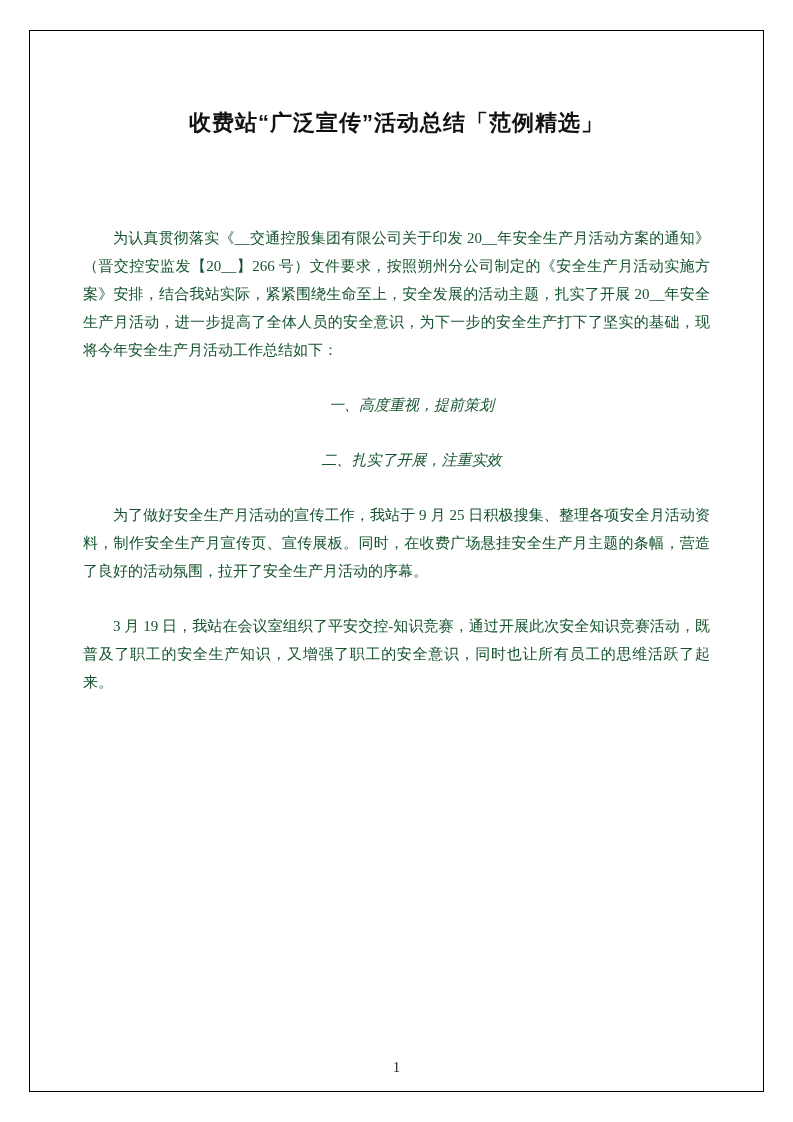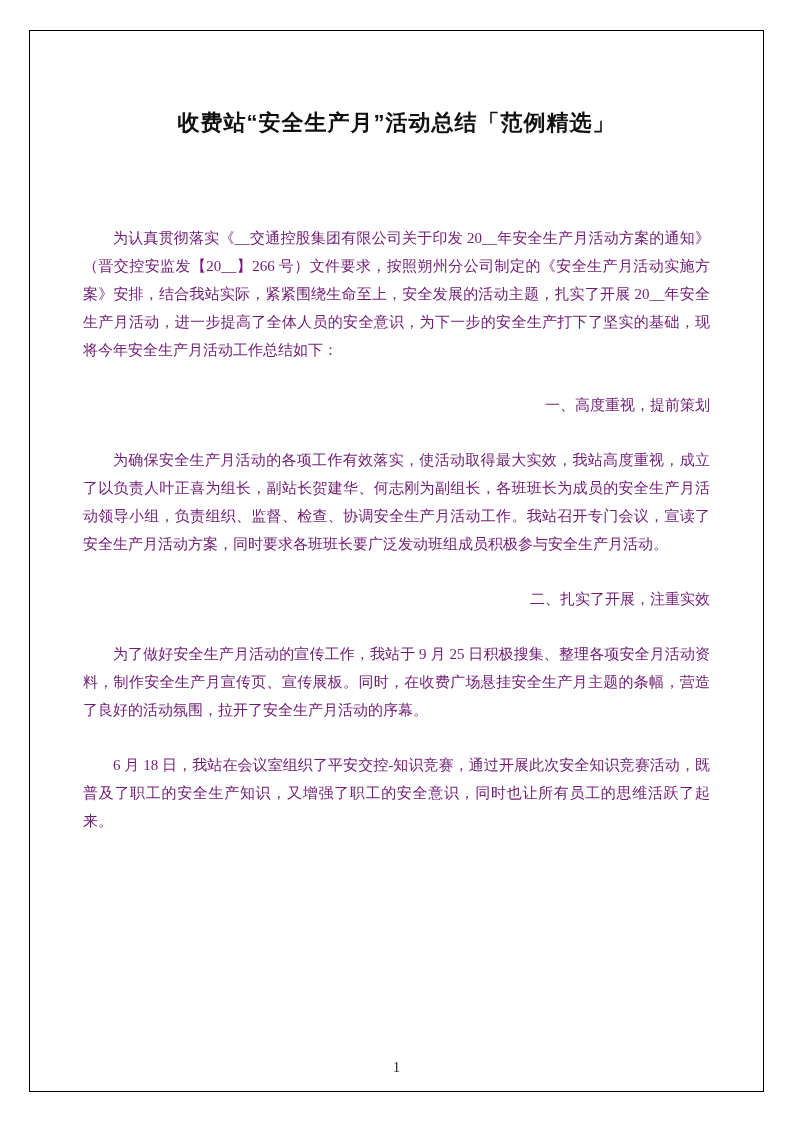--- a/index.html
+++ b/index.html
@@ -41,50 +41,50 @@
   .doc-body {
     margin: 86px 83px 0 83px;
   }
 
   .para {
     font-size: 15px;
     line-height: 28px;
     text-align: justify;
     text-indent: 2em;
     margin: 27px 0;
-    color: #701a75;
+    color: #14532d;
     word-break: break-all;
   }
 
   .para.heading {
-    text-align: right;
+    text-align: center;
+    font-style: italic;
   }
 
   .page-number {
     position: absolute;
     left: 0;
     right: 0;
     bottom: 46px;
     text-align: center;
     font-size: 14px;
     color: #1c1c1c;
   }
 </style>
 </head>
 <body>
 
 <div class="page">
   <div class="border-frame"></div>
 
-  <h1 class="doc-title">收费站“安全生产月”活动总结「范例精选」</h1>
+  <h1 class="doc-title">收费站“广泛宣传”活动总结「范例精选」</h1>
 
   <div class="doc-body">
 
   <p class="para">为认真贯彻落实《__交通控股集团有限公司关于印发 20__年安全生产月活动方案的通知》（晋交控安监发【20__】266 号）文件要求，按照朔州分公司制定的《安全生产月活动实施方案》安排，结合我站实际，紧紧围绕生命至上，安全发展的活动主题，扎实了开展 20__年安全生产月活动，进一步提高了全体人员的安全意识，为下一步的安全生产打下了坚实的基础，现将今年安全生产月活动工作总结如下：</p>
       <p class="para heading">一、高度重视，提前策划</p>
-      <p class="para">为确保安全生产月活动的各项工作有效落实，使活动取得最大实效，我站高度重视，成立了以负责人叶正喜为组长，副站长贺建华、何志刚为副组长，各班班长为成员的安全生产月活动领导小组，负责组织、监督、检查、协调安全生产月活动工作。我站召开专门会议，宣读了安全生产月活动方案，同时要求各班班长要广泛发动班组成员积极参与安全生产月活动。</p>
       <p class="para heading">二、扎实了开展，注重实效</p>
       <p class="para">为了做好安全生产月活动的宣传工作，我站于 9 月 25 日积极搜集、整理各项安全月活动资料，制作安全生产月宣传页、宣传展板。同时，在收费广场悬挂安全生产月主题的条幅，营造了良好的活动氛围，拉开了安全生产月活动的序幕。</p>
-      <p class="para">6 月 18 日，我站在会议室组织了平安交控-知识竞赛，通过开展此次安全知识竞赛活动，既普及了职工的安全生产知识，又增强了职工的安全意识，同时也让所有员工的思维活跃了起来。</p>
+      <p class="para">3 月 19 日，我站在会议室组织了平安交控-知识竞赛，通过开展此次安全知识竞赛活动，既普及了职工的安全生产知识，又增强了职工的安全意识，同时也让所有员工的思维活跃了起来。</p>
     </div>
 
   <div class="page-number">1</div>
 </div>
 
 </body></html>

